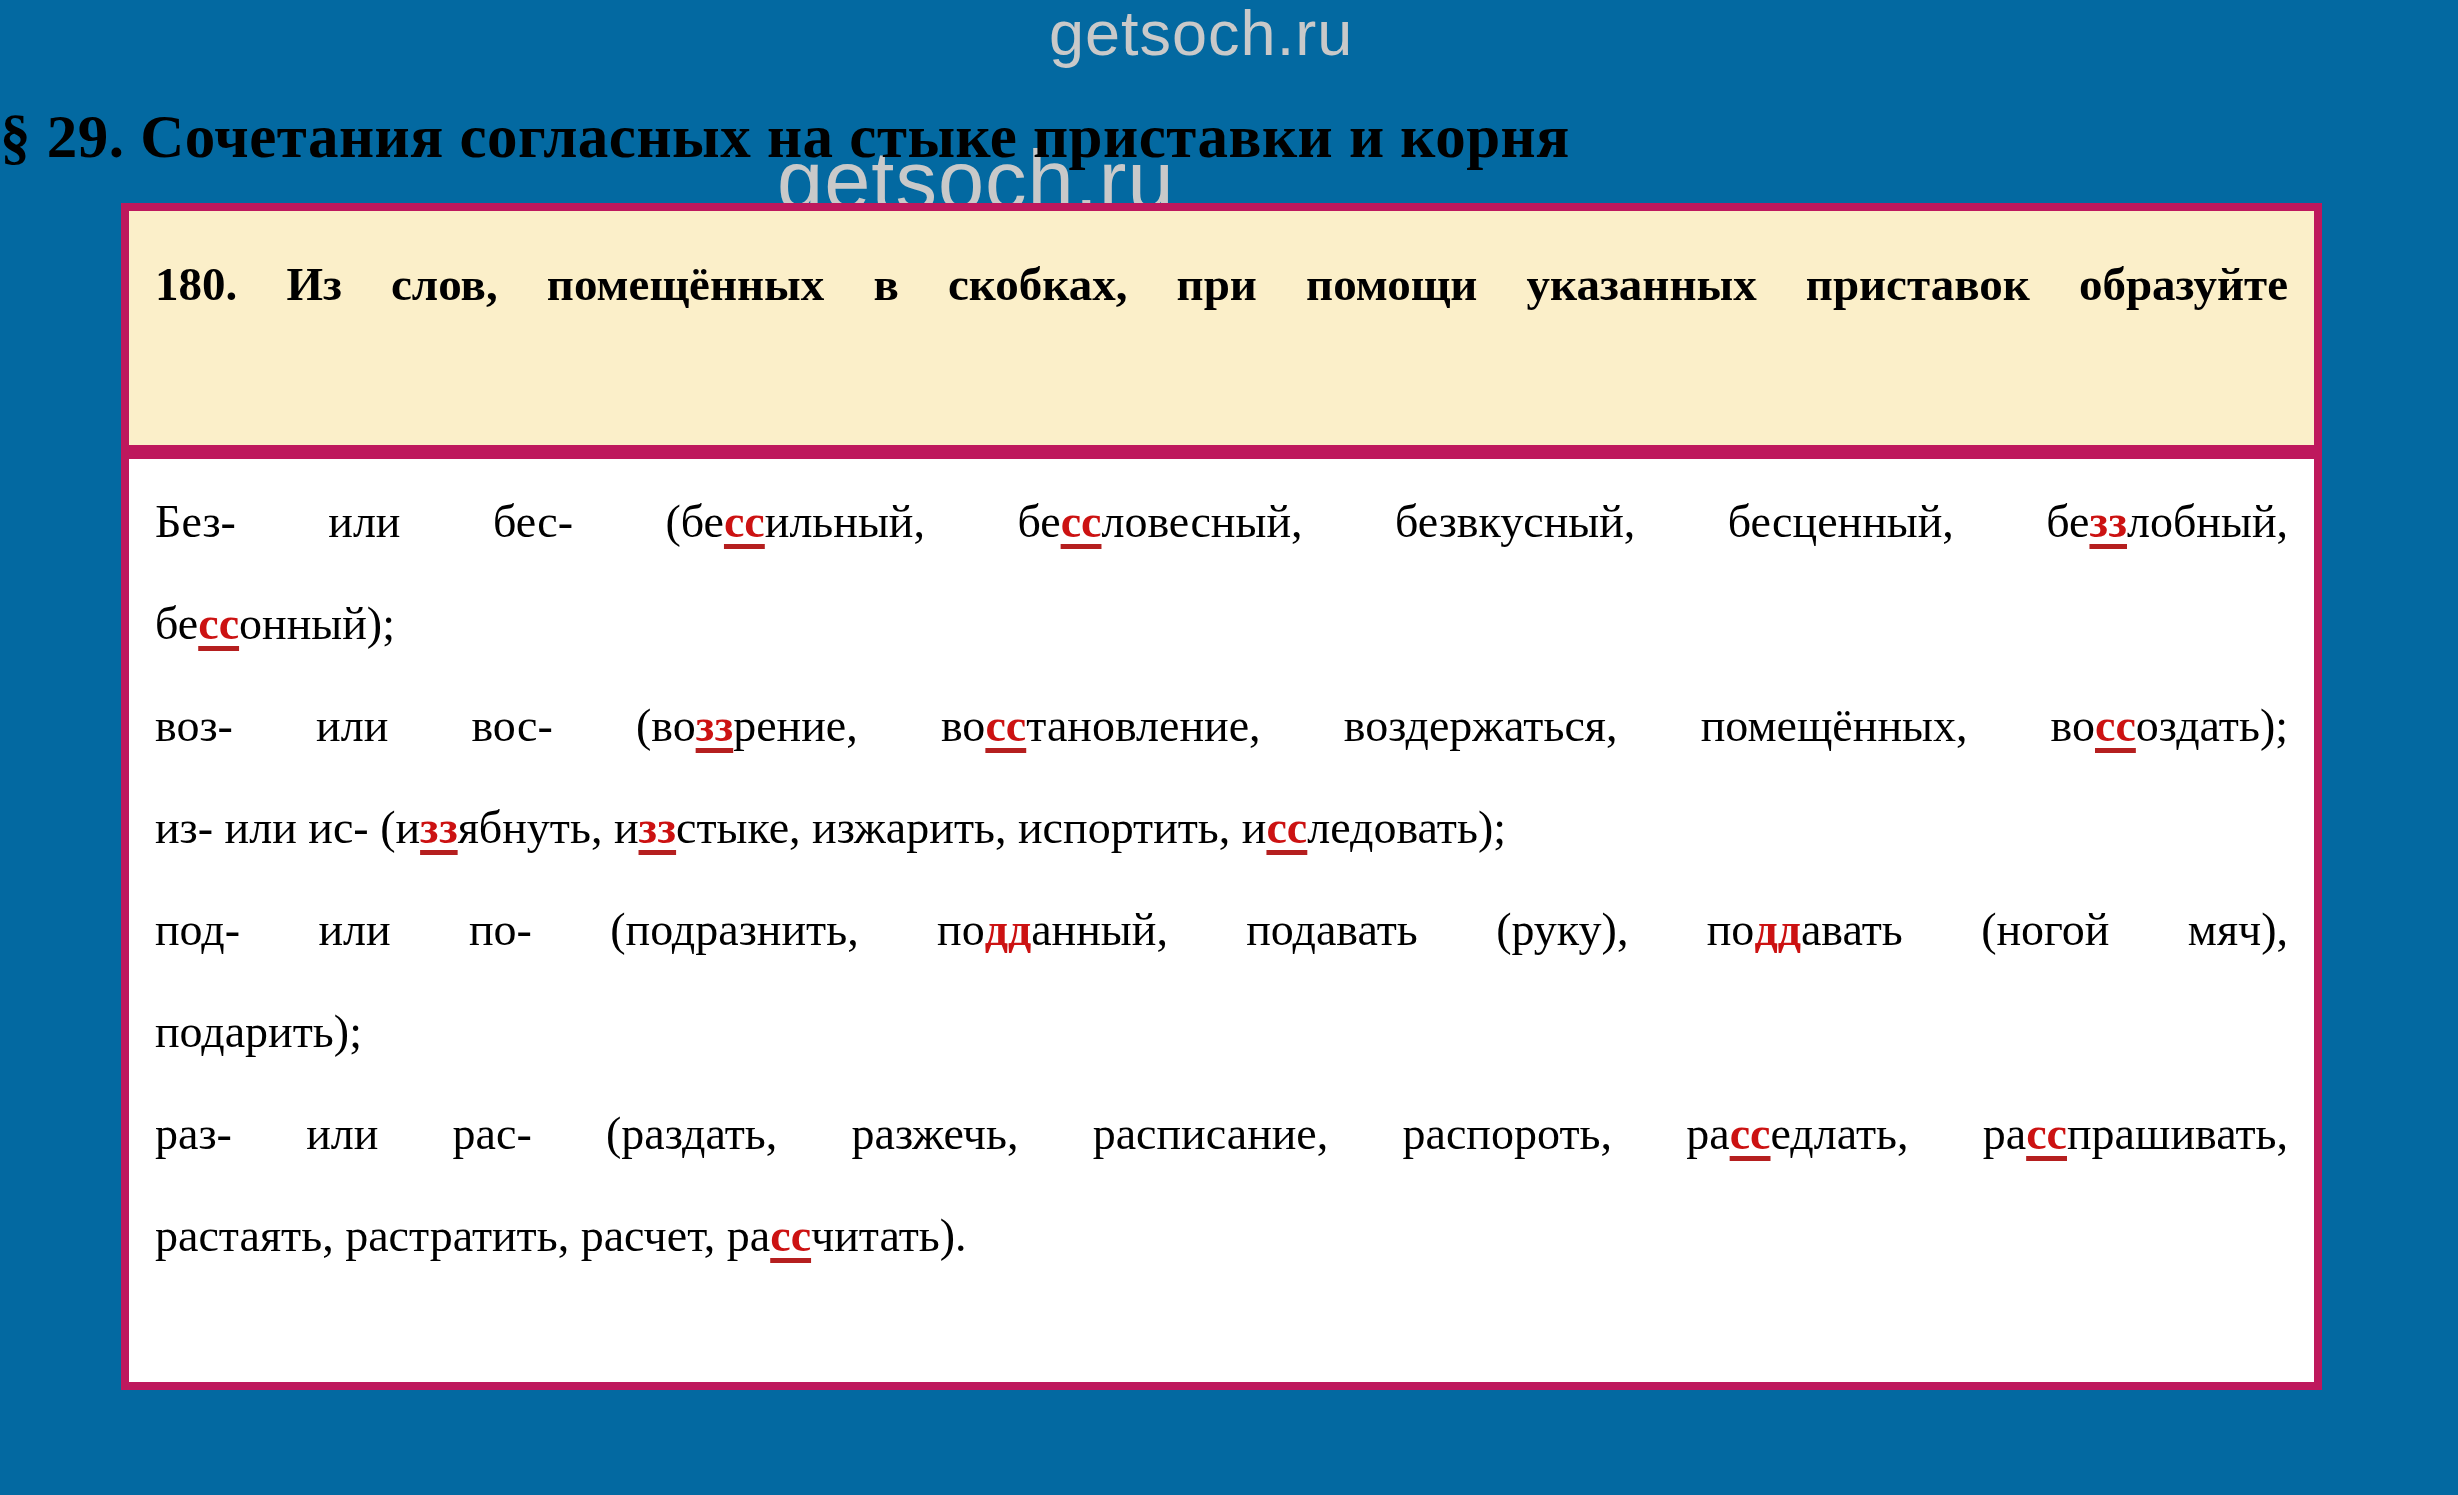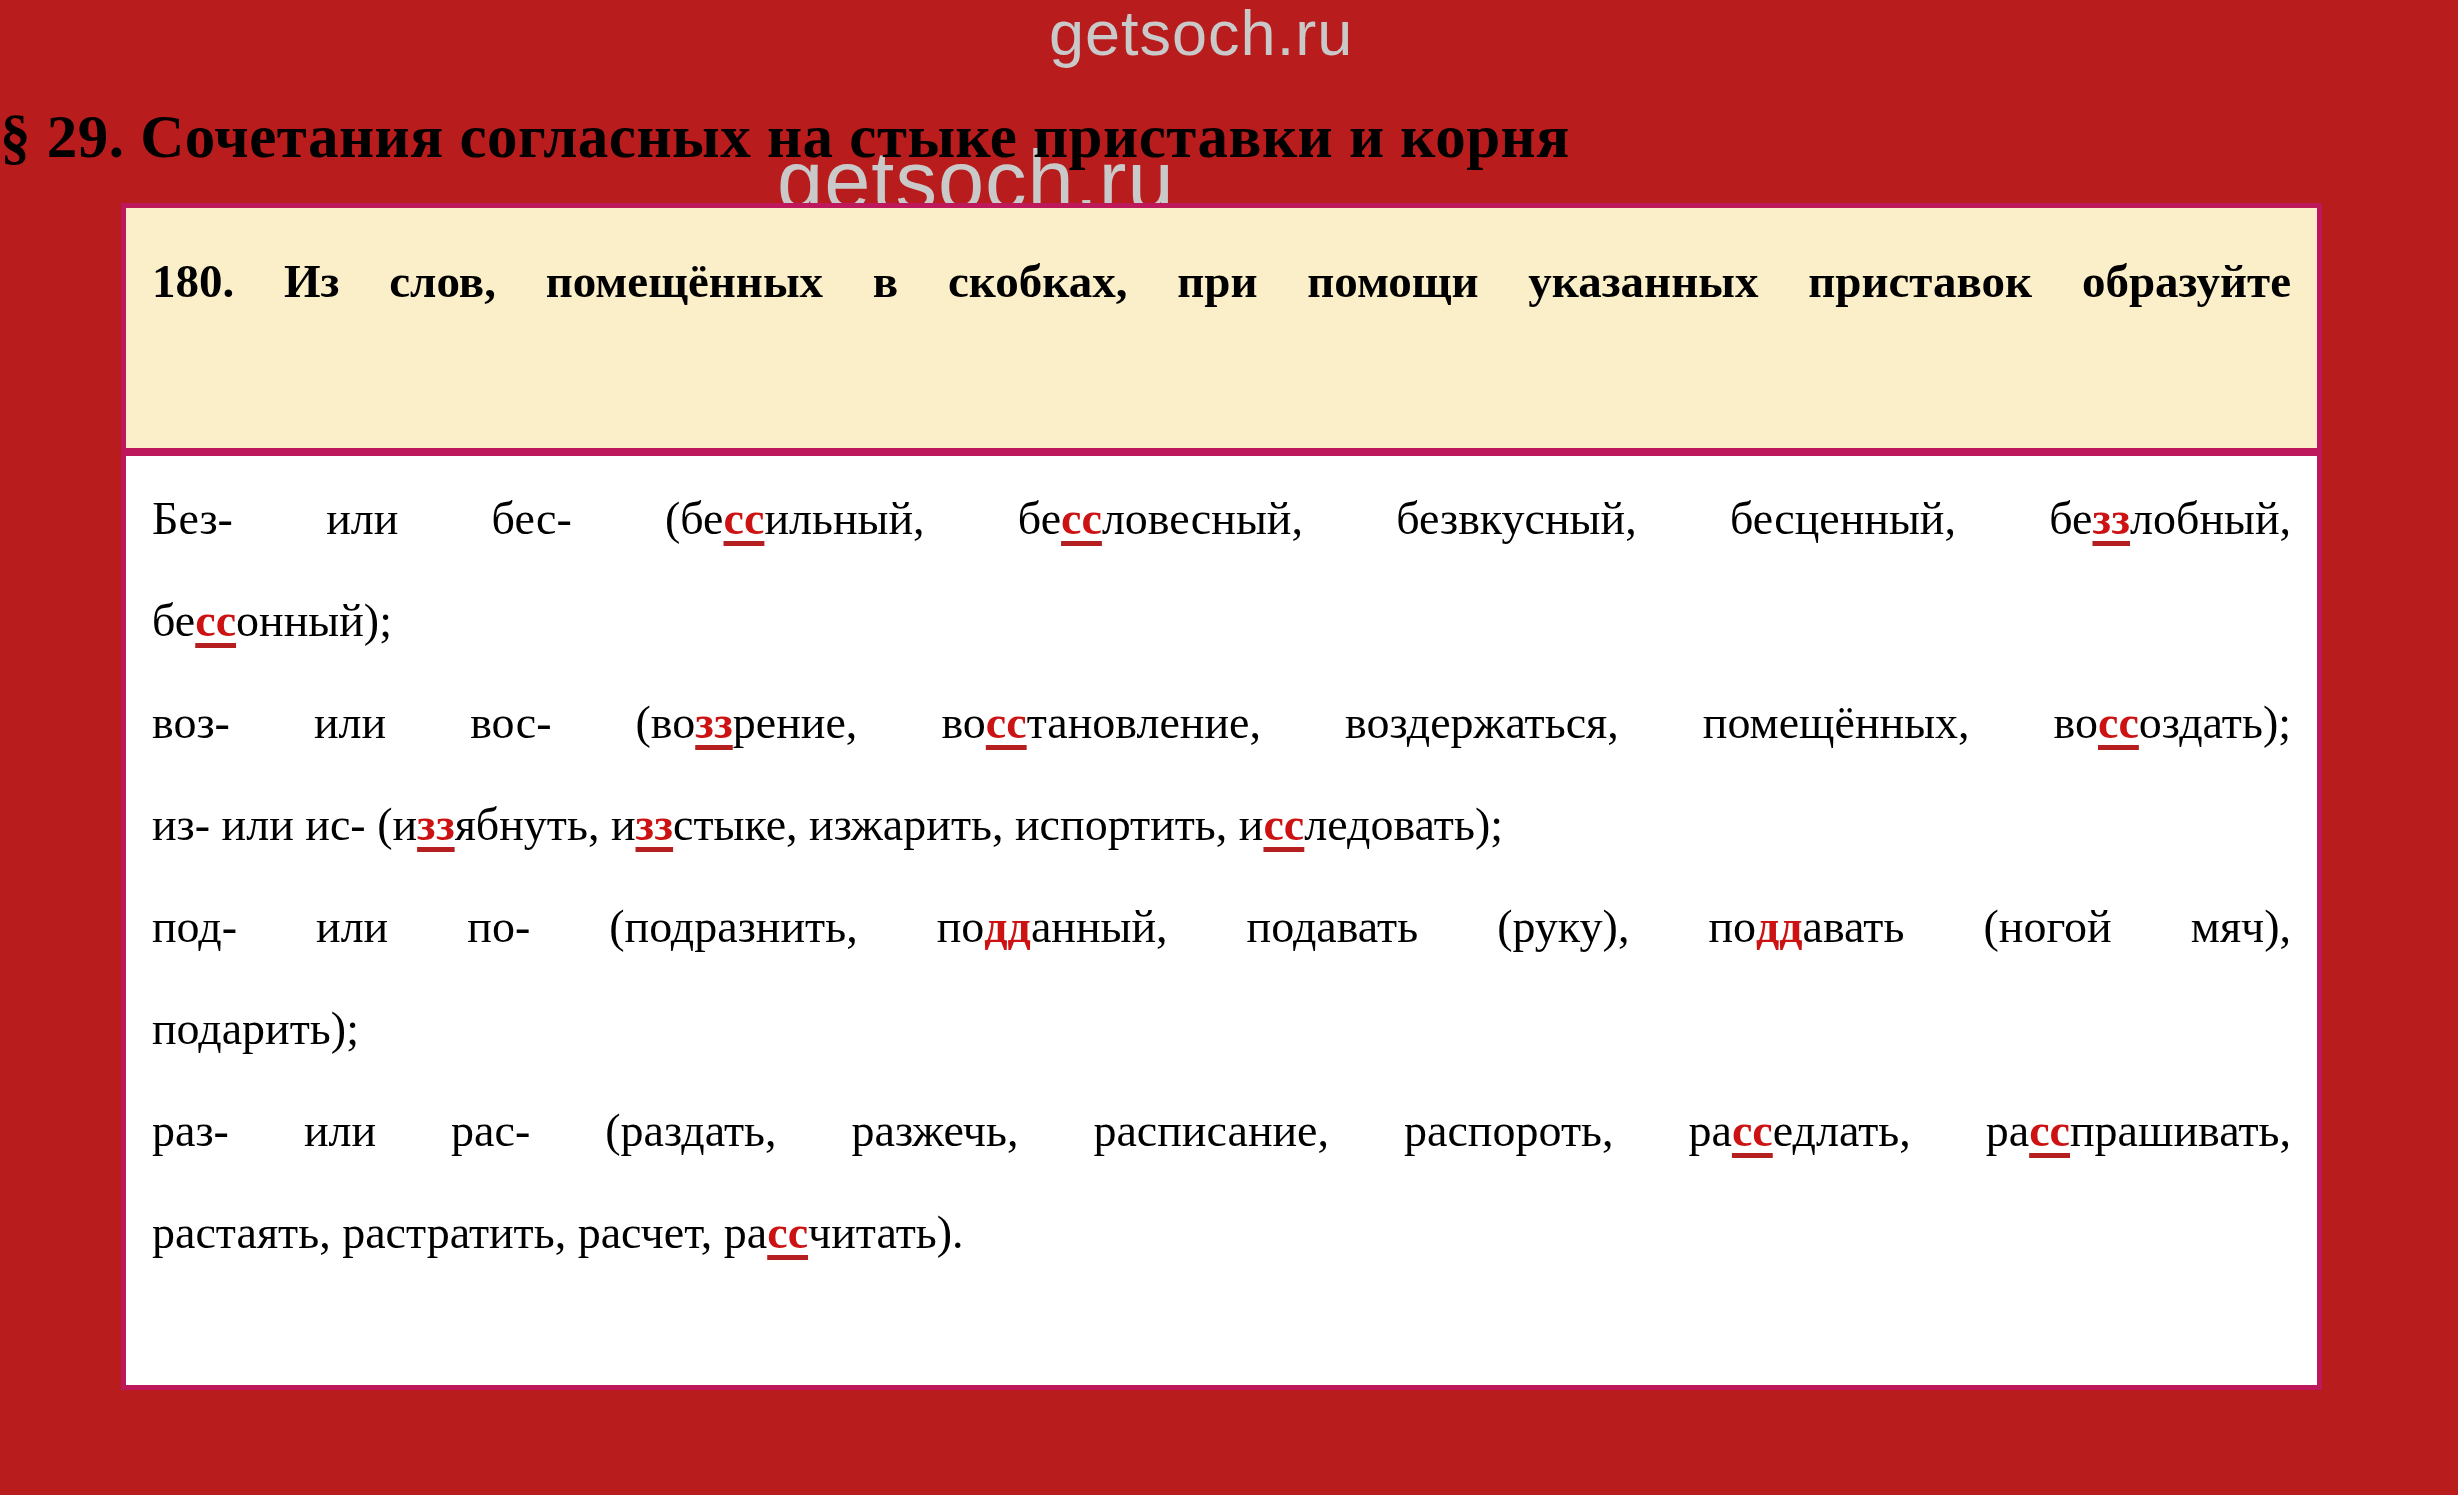--- a/index.html
+++ b/index.html
@@ -1,19 +1,19 @@
 <!DOCTYPE html>
 <html style="--instr-bg: #fbefc9; --hl-color: #cc1212; --hl-underline: #b51f1f; --wm-color: #c9c9c9;"><head>
 <meta charset="utf-8">
 <style>
   html,body { margin:0; padding:0; background:#ffffff; }
   .page {
     position:relative;
     width:2458px; height:1496px;
-    background:#b91c1c;
+    background:#0369a1;
     overflow:hidden;
     font-family:"Liberation Serif","DejaVu Serif",serif;
     color:#000;
   }
   .wm-layer { position:absolute; inset:0; z-index:0; }
   .watermark {
     position:absolute;
     font-family:"Liberation Sans","DejaVu Sans",sans-serif;
     font-weight:500;
     color:var(--wm-color,#c9c9c9);
@@ -26,21 +26,21 @@
     position:absolute;
     top:61px; left:0; width:100%;
     text-align:left;
     font-size:61px; font-weight:bold;
     z-index:1;
     letter-spacing:0.5px;
   }
   .box {
     position:absolute;
     left:121px; width:2201px;
-    border:5px solid #be185d;
+    border:8px solid #be185d;
     box-sizing:border-box;
     z-index:1;
   }
   .instruction-box {
     top:203px; height:250px;
     background:var(--instr-bg,#fbefc9);
     padding:20px 26px 0 26px;
     font-weight:bold;
     font-size:47px;
     line-height:106px;

